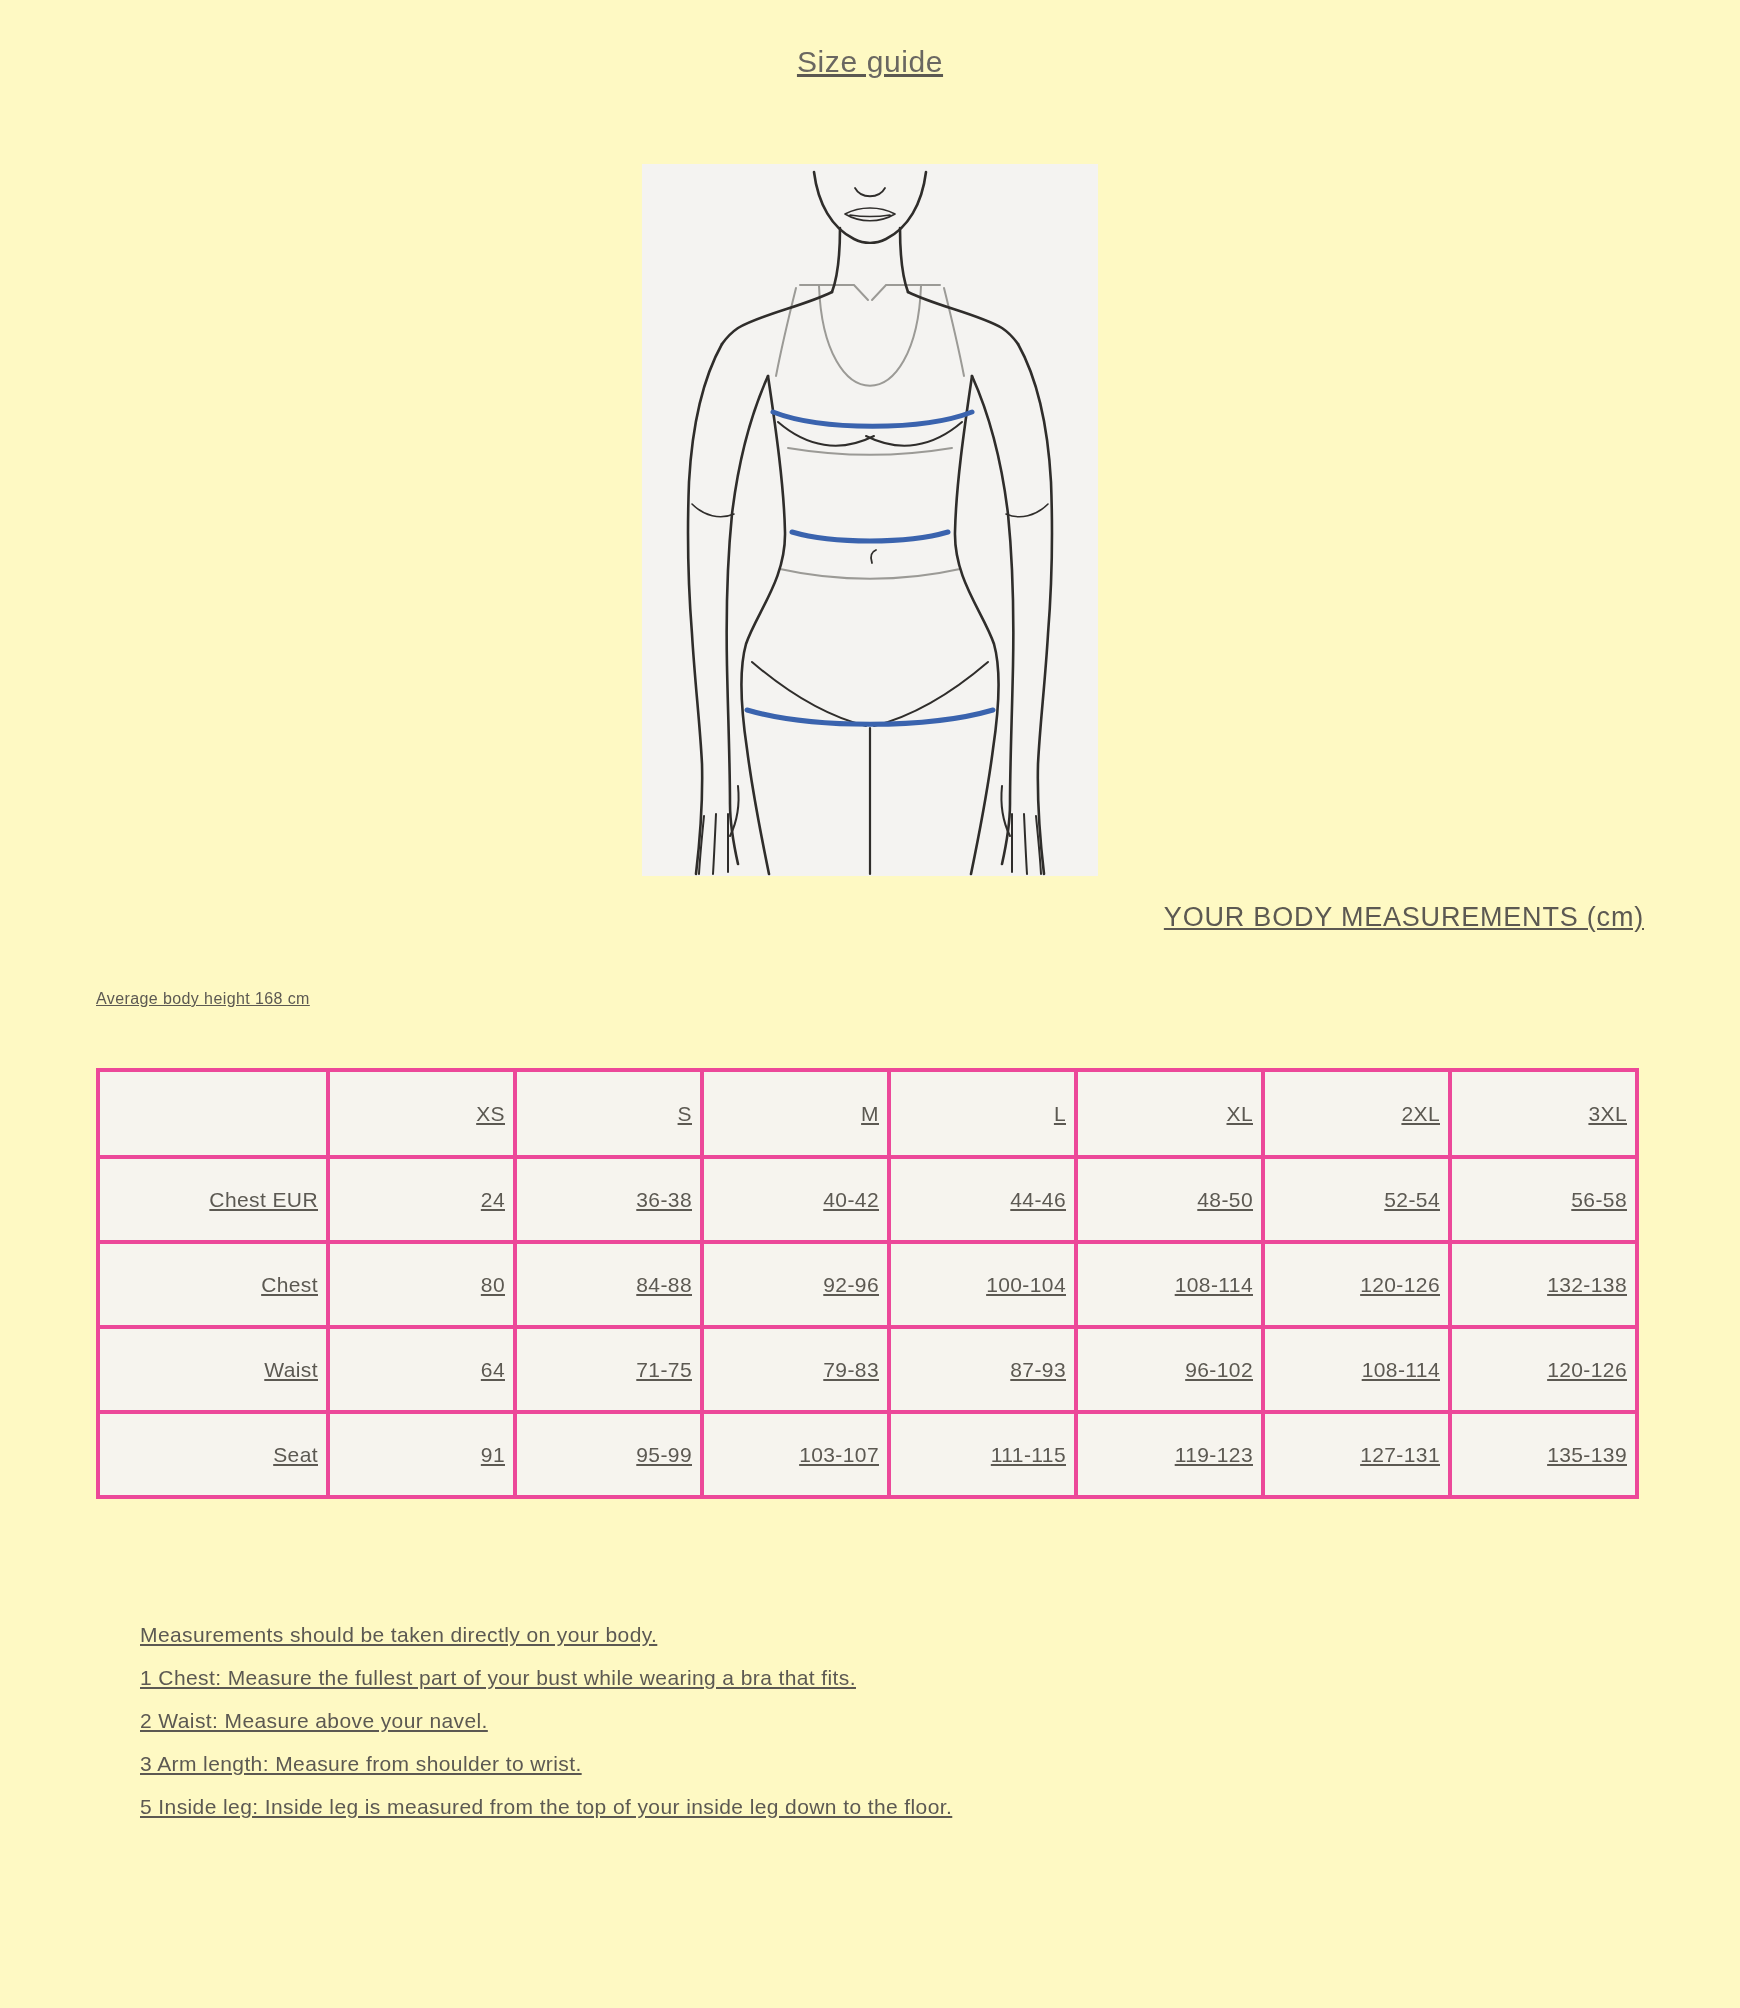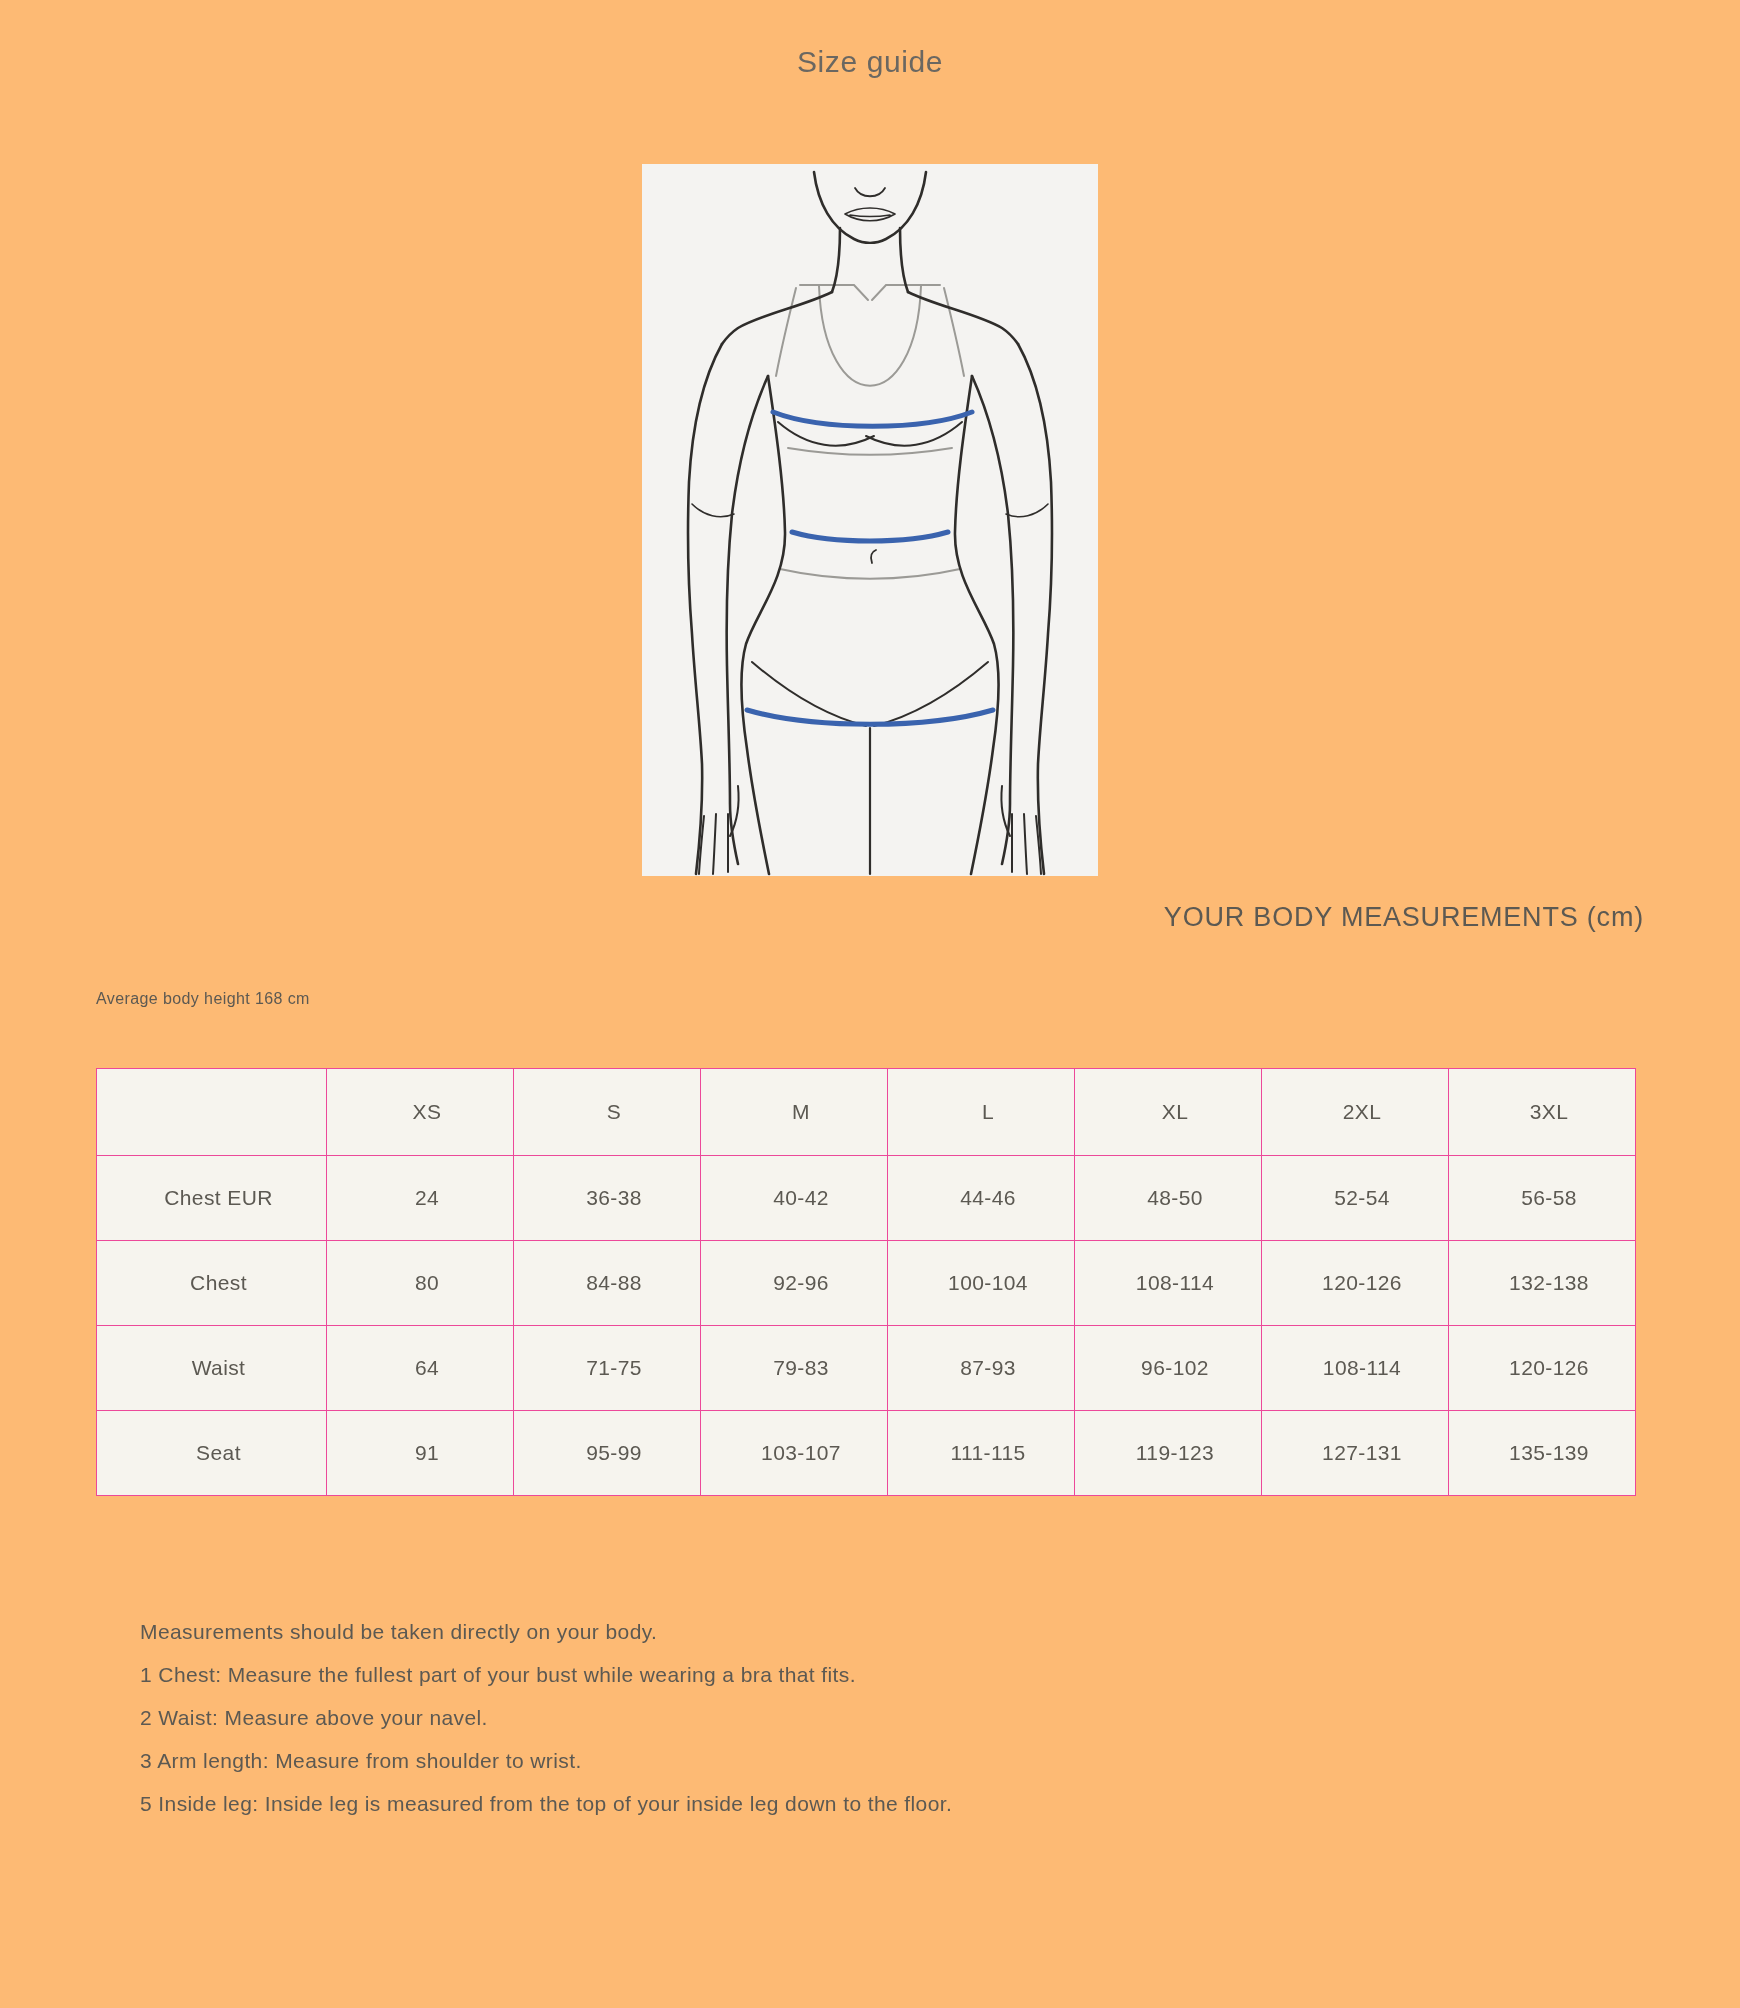--- a/index.html
+++ b/index.html
@@ -3,21 +3,21 @@
 <meta charset="utf-8">
 <style>
   * { margin: 0; padding: 0; box-sizing: border-box; }
   html, body { background: #f7f5ef; }
   body {
     width: 1740px; height: 2008px;
     font-family: "Liberation Sans", "DejaVu Sans", sans-serif;
     color: #5c5952;
     overflow: hidden;
   }
-  .page { width: 1740px; height: 2008px; background: #fdba74; overflow: hidden; }
+  .page { width: 1740px; height: 2008px; background: #fef9c3; overflow: hidden; text-decoration: underline; }
 
   .page-title {
     padding-top: 44px;
     text-align: center;
     font-size: 30px;
     line-height: 36px;
     font-weight: 400;
     letter-spacing: 0.6px;
     color: #6a6761;
   }
@@ -49,27 +49,27 @@
     color: #5c5952;
   }
 
   table.size-table {
     margin-top: 55px;
     width: 1540px;
     border-collapse: collapse;
     table-layout: fixed;
   }
   table.size-table th, table.size-table td {
-    border: 1px solid #ec4899;
+    border: 4px solid #ec4899;
     background: #f6f4ee;
     font-size: 21px;
     font-weight: 400;
     letter-spacing: 0.4px;
     color: #5c5952;
-    text-align: center;
+    text-align: right;
     vertical-align: middle;
     padding: 0 8px 0 22px;
     height: 85px;
   }
   table.size-table thead th { height: 87px; }
   table.size-table col.label-col { width: 230px; }
   table.size-table col.size-col { width: 187px; }
 
   .notes {
     margin-top: 114px;

